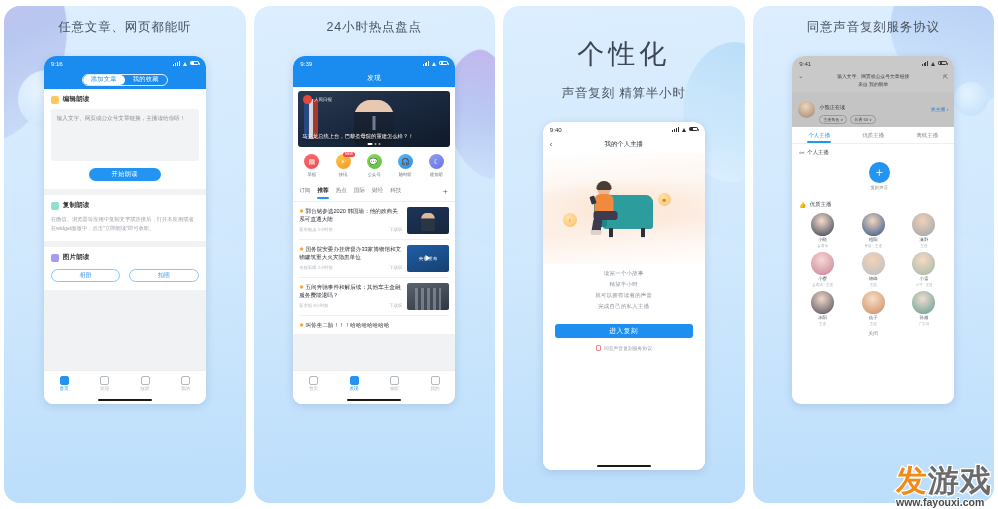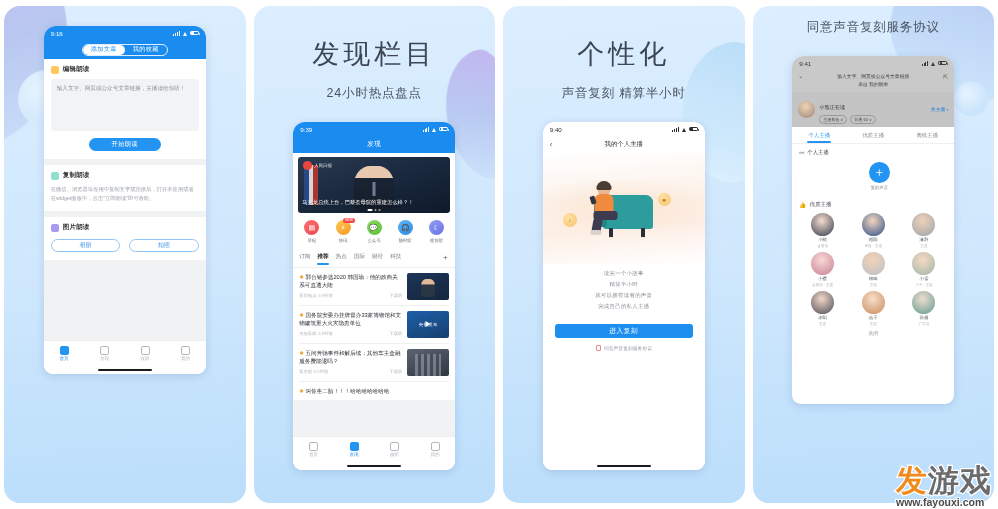--- a/index.html
+++ b/index.html
@@ -308,20 +308,21 @@
 </head>
 <body>
 
 <div class="stage">
 
   <div class="panel">
     <div class="blob blob-lav-tl"></div>
     <div class="blob blob-soft-circ"></div>
     <div class="blob-wave"></div>
 
+    <div class="panel-sub">任意文章、网页都能听</div>
 
     <div class="phone">
       <div class="statusbar sb-blue">
         <span>9:16</span>
         <span class="sb-right">
           <span class="bars">
               <i></i>
               <i></i>
               <i></i>
               <i></i>
@@ -395,21 +396,20 @@
       <div class="homebar">
           <i></i>
         </div>
     </div>
   </div>
 
   <div class="panel">
     <div class="blob blob-lav-r"></div>
     <div class="blob-wave"></div>
 
-    <div class="panel-title">发现栏目</div>
     <div class="panel-sub">24小时热点盘点</div>
 
     <div class="phone">
       <div class="statusbar sb-blue">
         <span>9:39</span>
         <span class="sb-right">
           <span class="bars">
               <i></i>
               <i></i>
               <i></i>

